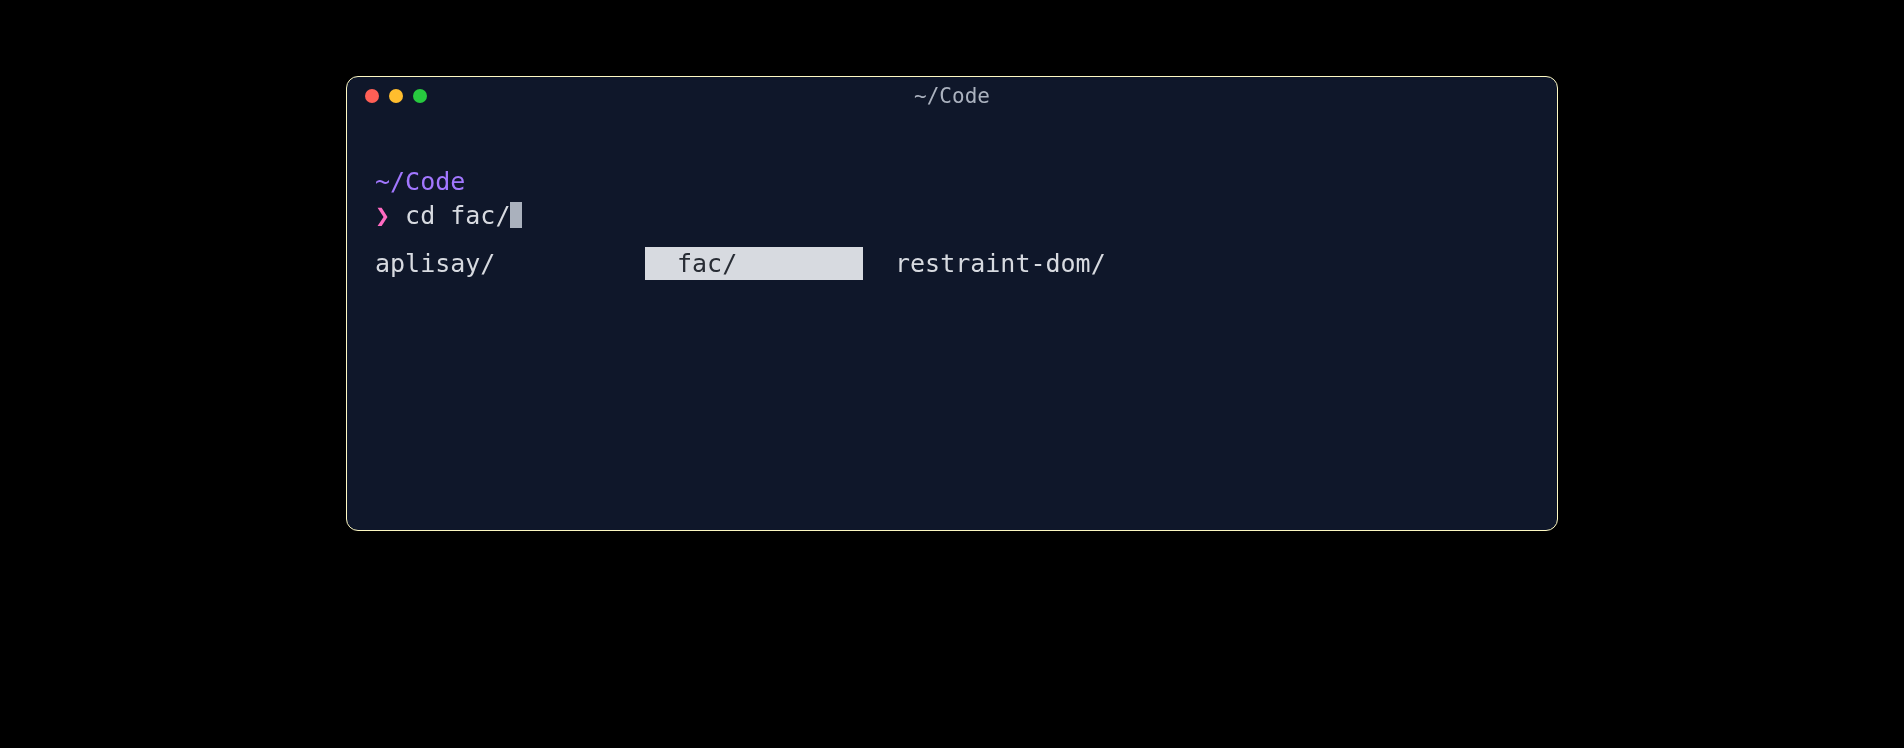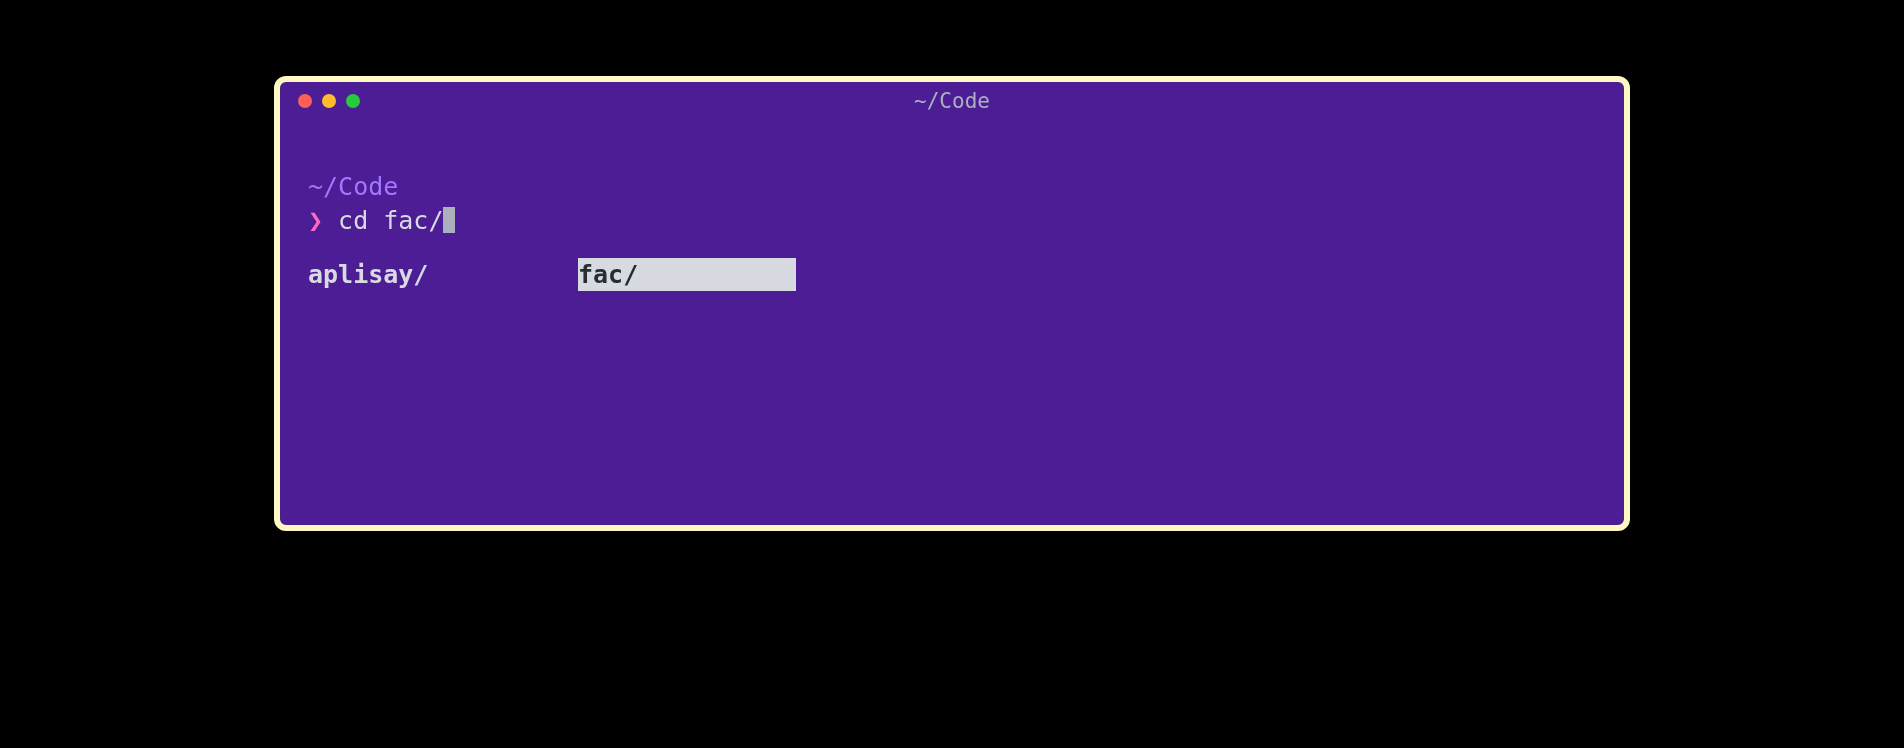--- a/index.html
+++ b/index.html
@@ -7,25 +7,25 @@
       background: #000;
       width: 1904px;
       height: 748px;
       display: flex;
       align-items: flex-start;
       justify-content: center;
       padding-top: 76px;
       font-family: "SF Mono", "Menlo", "Monaco", "Consolas", monospace;
     }
     .terminal-window {
-      width: 1356px;
+      width: 1212px;
       height: 455px;
-      background: #4c1d95;
+      background: #0f172a;
       border-radius: 12px;
-      border: 6px solid #fef9c3;
+      border: 1px solid #fef9c3;
       overflow: hidden;
       display: flex;
       flex-direction: column;
     }
     .titlebar {
       height: 38px;
       display: flex;
       align-items: center;
       padding: 0 18px;
       position: relative;
@@ -78,35 +78,35 @@
       display: inline-block;
       width: 12px;
       height: 26px;
       background: #aab1bd;
       vertical-align: text-bottom;
       margin-bottom: 2px;
     }
     .completions {
       display: flex;
       gap: 0;
-      margin-top: 20px;
-      font-weight: bold;
+      margin-top: 14px;
     }
     .completion-col {
       display: inline-block;
     }
     .col1 { width: 270px; }
     .col2 { width: 250px; }
     .col3 { width: 270px; }
     .col4 { width: 270px; }
     .sel-wrap {
       display: inline-block;
       width: 218px;
       background: #d7dae0;
       color: #282c34;
+      padding-left: 32px;
     }
   </style>
 </head>
 <body>
 
 <div class="terminal-window">
   <div class="titlebar">
     <div class="traffic-lights">
       <div class="traffic-light tl-close"></div>
       <div class="traffic-light tl-min"></div>
@@ -121,15 +121,18 @@
       <span class="command"> cd fac/</span>
       <span class="cursor"></span>
     </div>
     <div class="completions">
       <span class="completion-col col1">
         <span>aplisay/</span>
       </span>
       <span class="completion-col col2">
         <span class="sel-wrap">fac/</span>
       </span>
+      <span class="completion-col col4">
+        <span>restraint-dom/</span>
+      </span>
     </div>
   </div>
 </div>
 
 </body></html>

